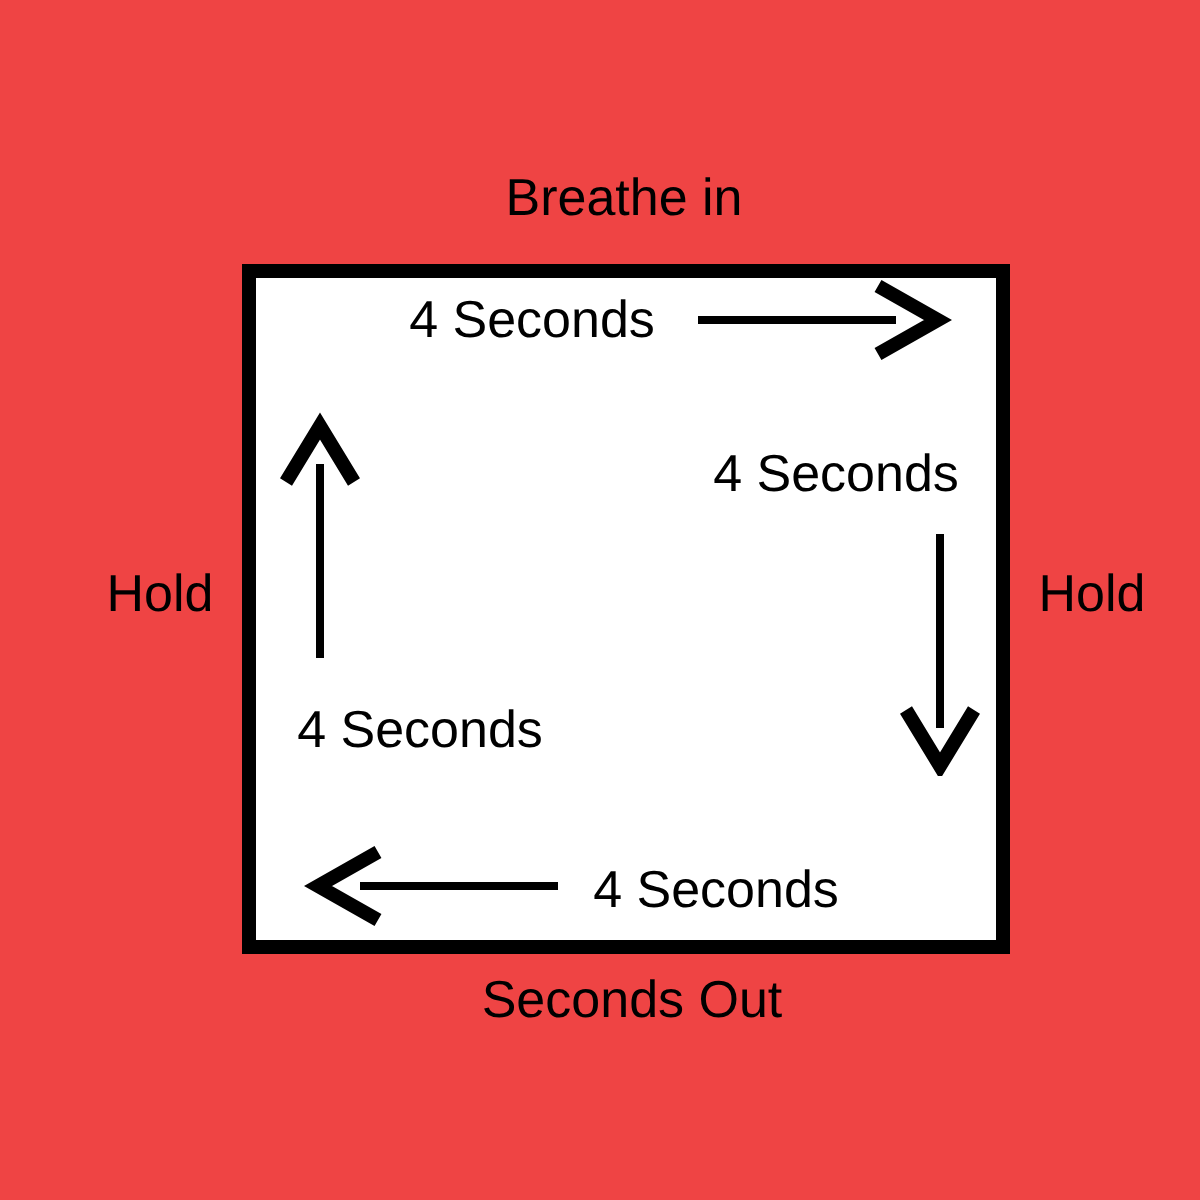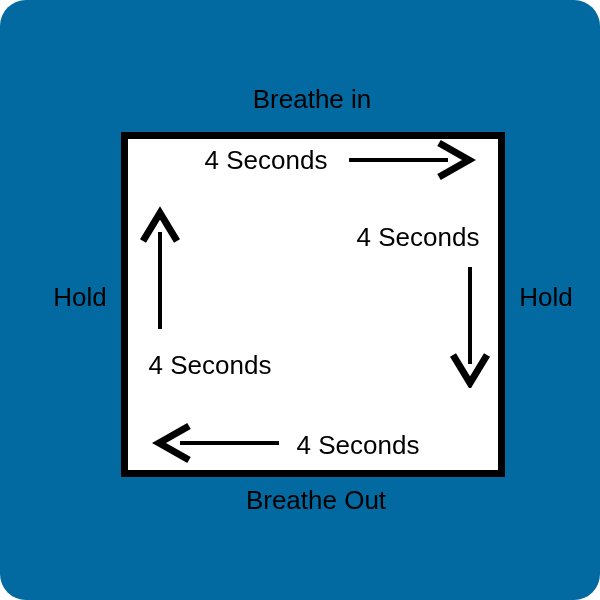--- a/index.html
+++ b/index.html
@@ -4,25 +4,24 @@
 <style>
   html, body {
     margin: 0;
     padding: 0;
     background: #ffffff;
   }
   .canvas {
     position: relative;
     width: 600px;
     height: 600px;
-    background: #0369a1;
+    background: #ef4444;
     font-family: "Liberation Sans", "DejaVu Sans", sans-serif;
     color: #000000;
     overflow: hidden;
-    border-radius: 26px;
   }
   .label {
     position: absolute;
     transform: translate(-50%, -50%);
     font-size: 26px;
     line-height: 1.1;
     white-space: nowrap;
     color: #000000;
   }
   .box {
@@ -43,21 +42,21 @@
     fill: none;
   }
 </style>
 </head>
 <body>
 
 <div class="canvas">
 
   <div class="label" style="left:312px; top:99px;">Breathe in</div>
 
-  <div class="label" style="left:316px; top:500px;">Breathe Out</div>
+  <div class="label" style="left:316px; top:500px;">Seconds Out</div>
 
   <div class="label" style="left:80px; top:297px;">Hold</div>
 
   <div class="label" style="left:546px; top:297px;">Hold</div>
 
   <div class="box"></div>
 
   <div class="label" style="left:266px; top:160px;">4 Seconds</div>
 
   <div class="label" style="left:418px; top:237px;">4 Seconds</div>

